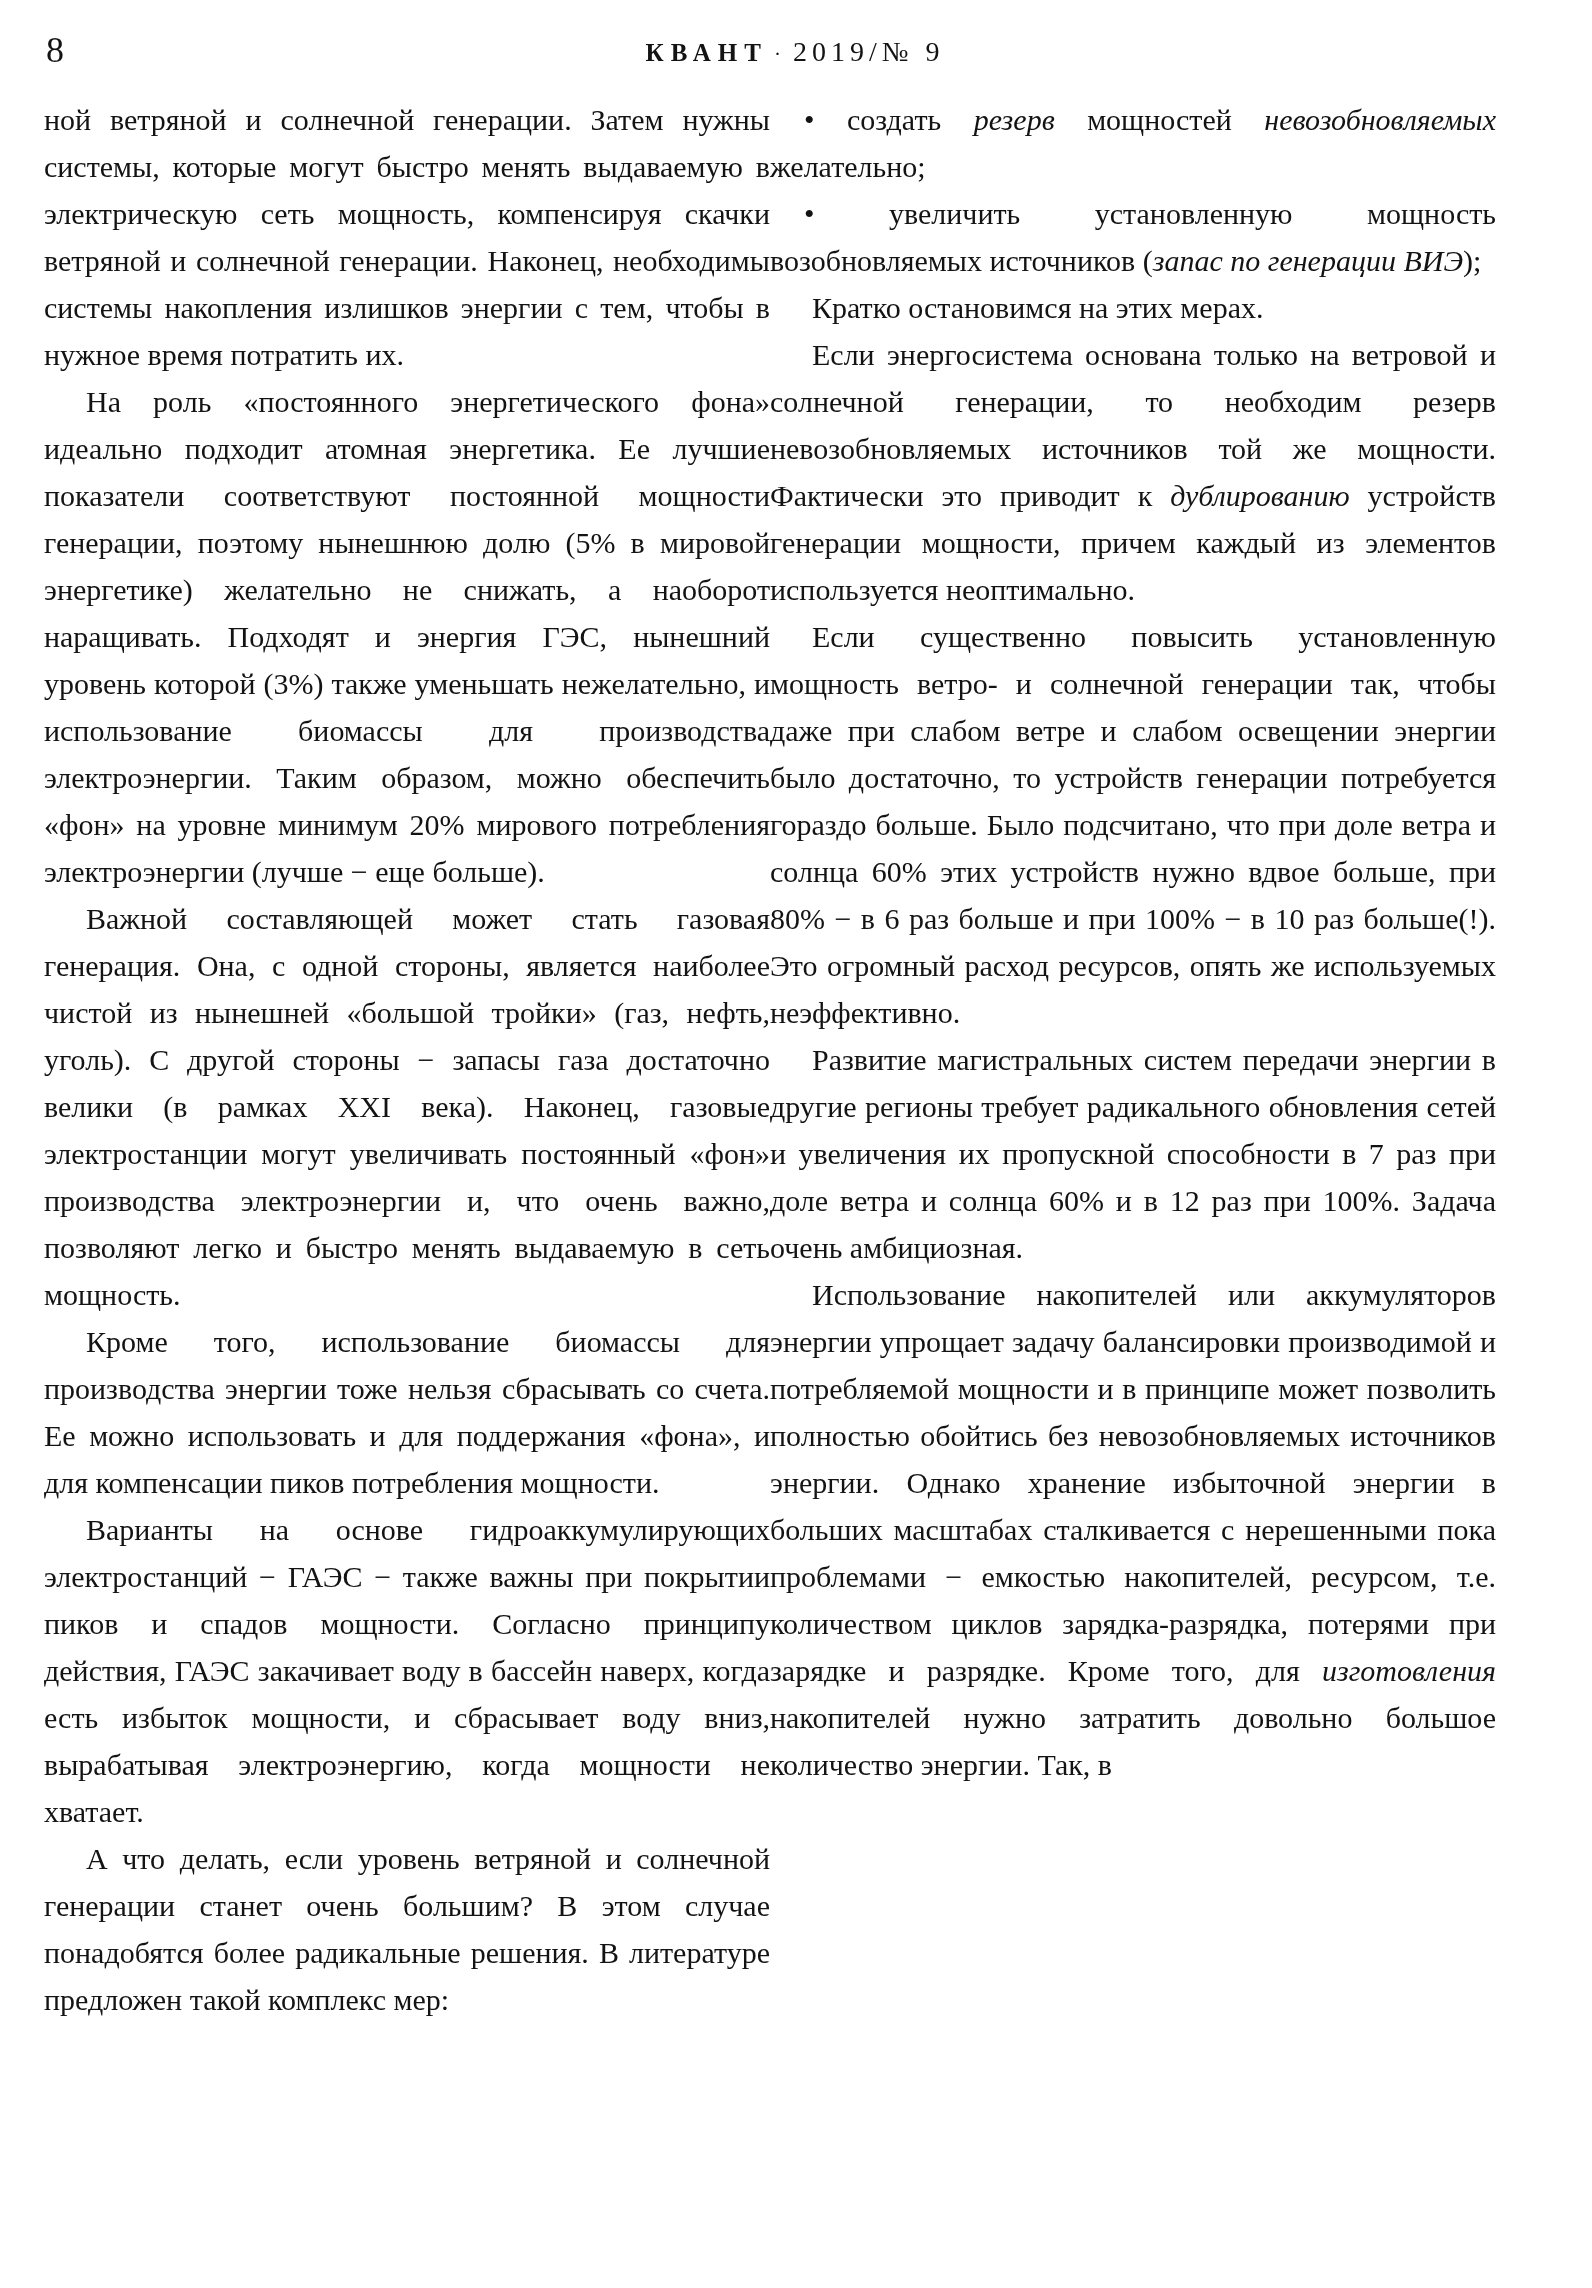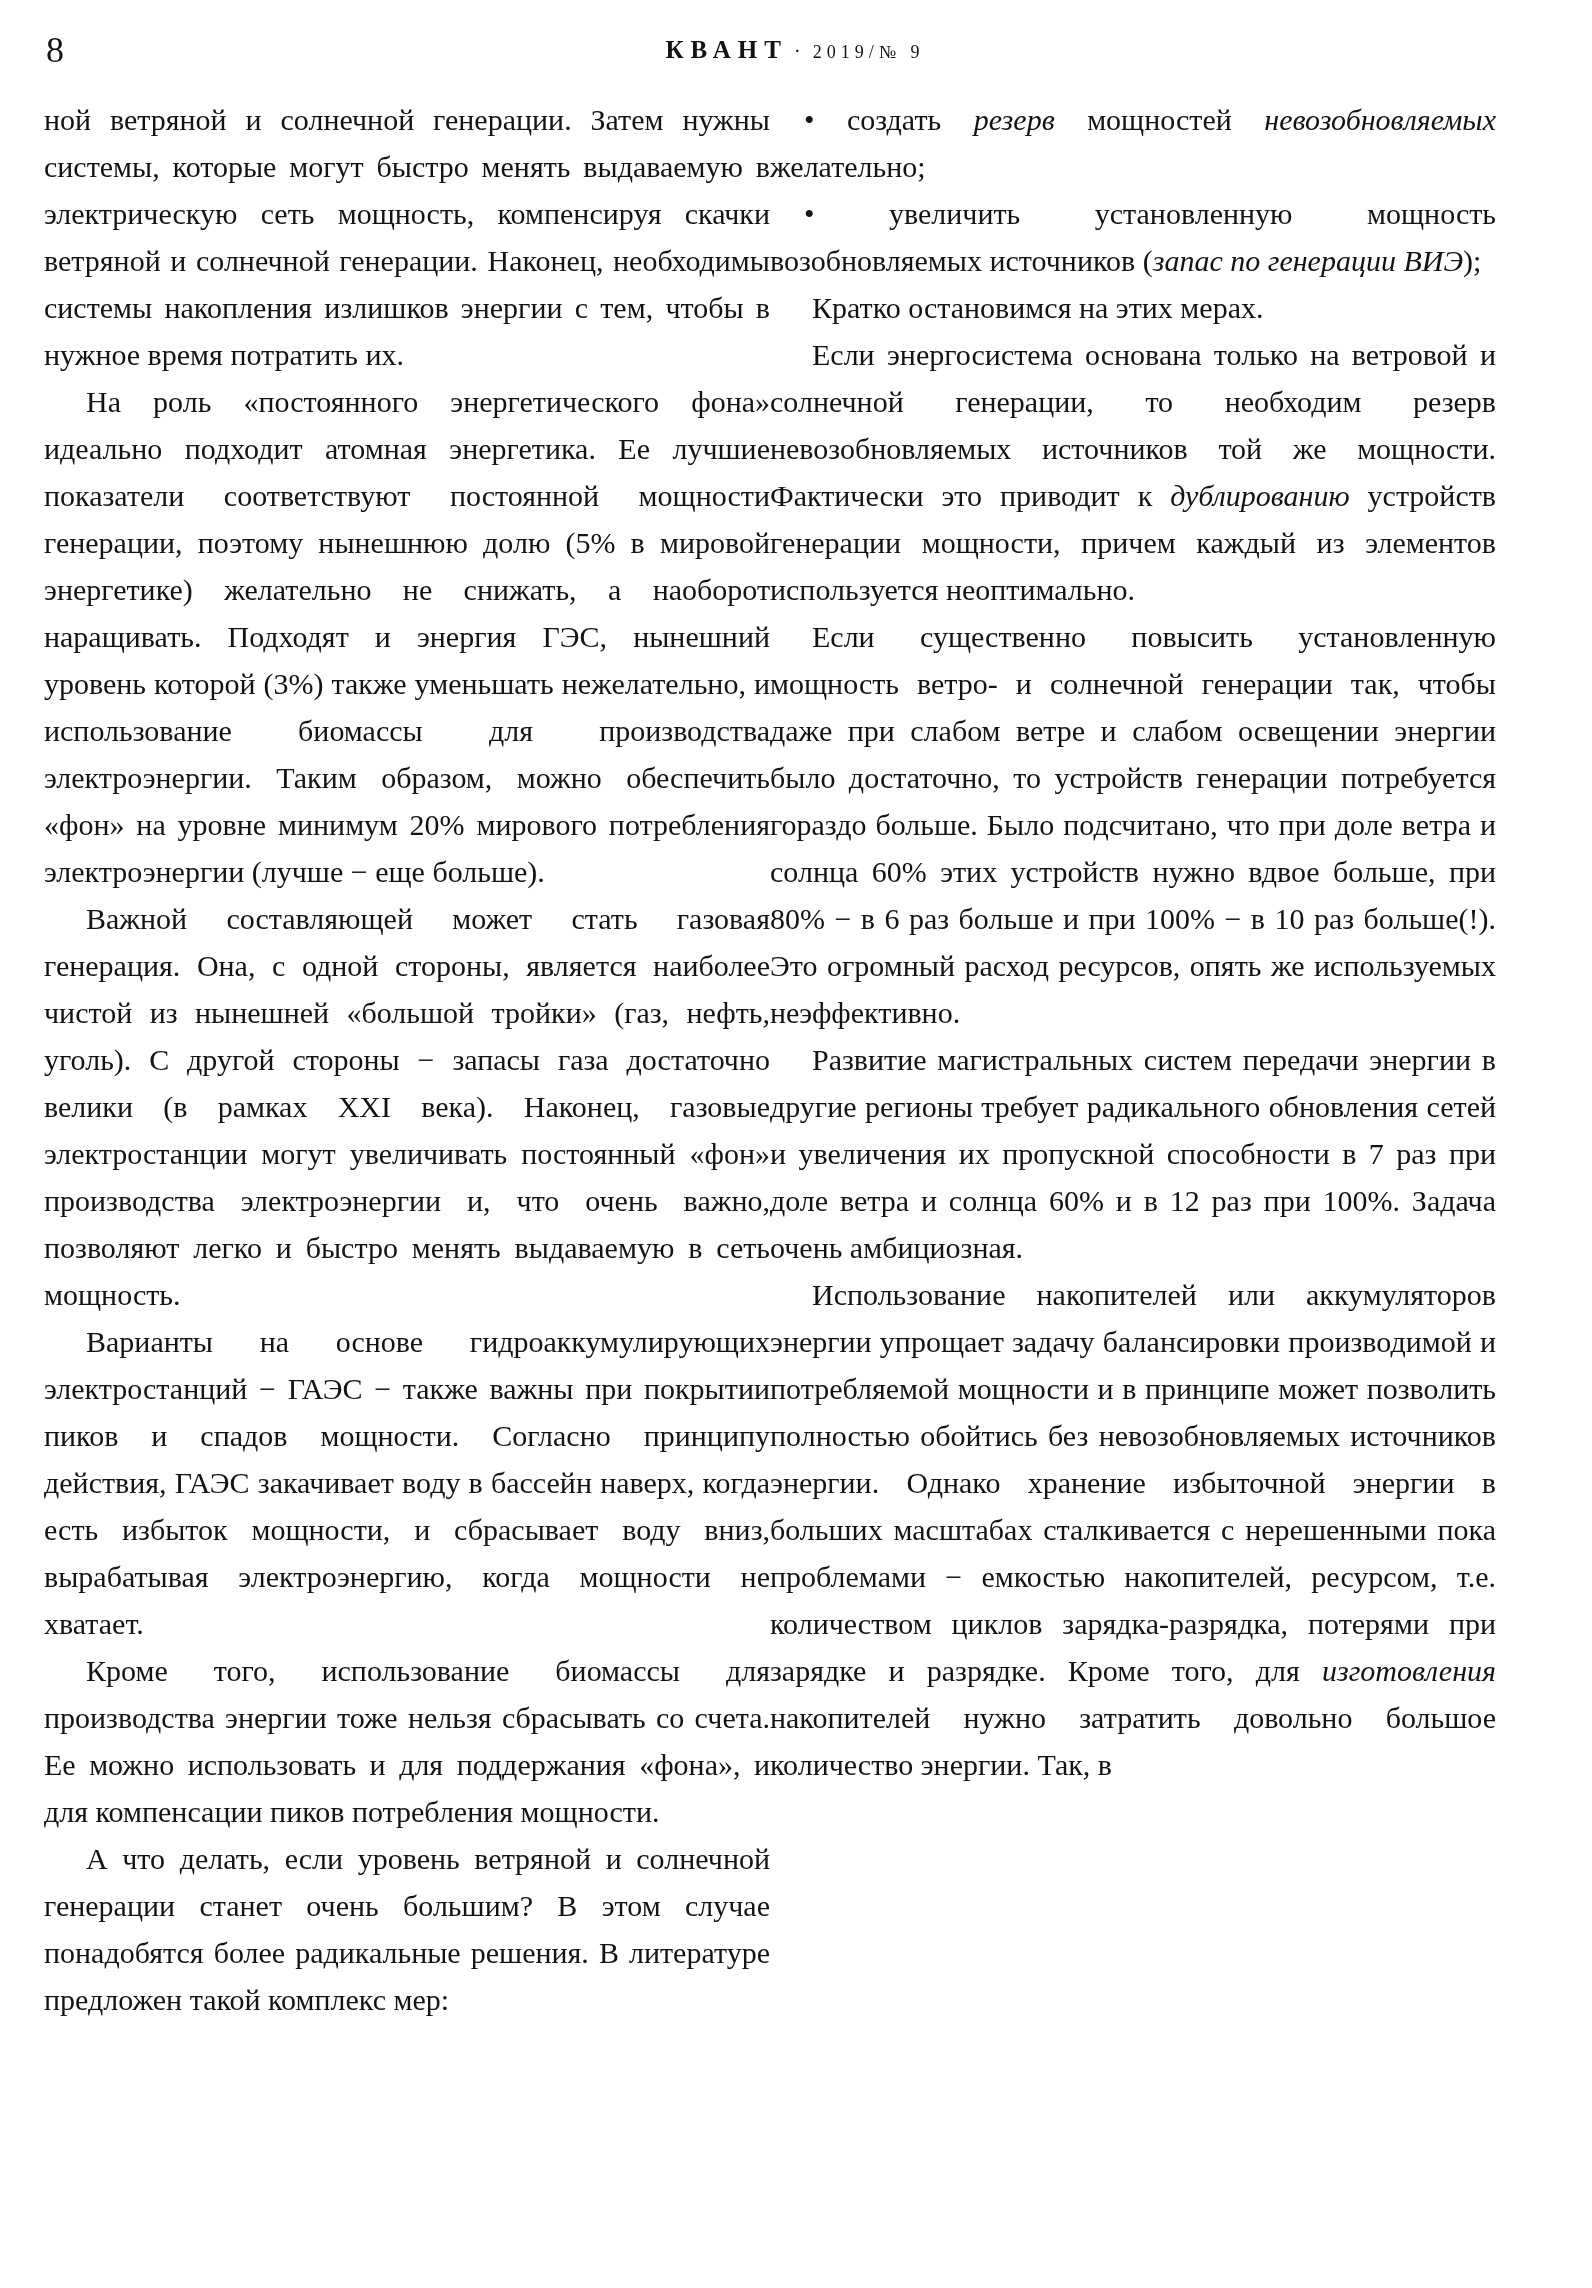--- a/index.html
+++ b/index.html
@@ -53,21 +53,21 @@
     font-weight: 700;
     font-size: 25px;
   }
   .runhead-sep {
     letter-spacing: 6px;
     padding: 0 6px;
     font-size: 21px;
   }
   .issue {
     letter-spacing: 5px;
-    font-size: 18px;
+    font-size: 28px;
   }
 
   
   .columns {
     display: flex;
     margin-top: 10px;
   }
   .col {
     width: 726px;
     flex: 0 0 726px;
@@ -121,22 +121,22 @@
       <span class="journal-name">КВАНТ</span><span class="runhead-sep">·</span><span class="issue">2019/№ 9</span>
     </div>
   </div>
 
   <div class="columns">
 
     <div class="col" id="col-left">
         <p class="para cont" id="p-continued-wind-solar">ной ветряной и солнечной генерации. Затем нужны системы, которые могут быстро менять выдаваемую в электрическую сеть мощность, компенсируя скачки ветряной и солнечной генерации. Наконец, необходимы системы накопления излишков энергии с тем, чтобы в нужное время потратить их.</p>
         <p class="para" id="p-nuclear-background">На роль «постоянного энергетического фона» идеально подходит атомная энергетика. Ее лучшие показатели соответствуют постоянной мощности генерации, поэтому нынешнюю долю (5% в мировой энергетике) желательно не снижать, а наоборот наращивать. Подходят и энергия ГЭС, нынешний уровень которой (3%) также уменьшать нежелательно, и использование биомассы для производства электроэнергии. Таким образом, можно обеспечить «фон» на уровне минимум 20% мирового потребления электроэнергии (лучше − еще больше).</p>
         <p class="para" id="p-gas-generation">Важной составляющей может стать газовая генерация. Она, с одной стороны, является наиболее чистой из нынешней «большой тройки» (газ, нефть, уголь). С другой стороны − запасы газа достаточно велики (в рамках XXI века). Наконец, газовые электростанции могут увеличивать постоянный «фон» производства электроэнергии и, что очень важно, позволяют легко и быстро менять выдаваемую в сеть мощность.</p>
+        <p class="para" id="p-biomass">Кроме того, использование биомассы для производства энергии тоже нельзя сбрасывать со счета. Ее можно использовать и для поддержания «фона», и для компенсации пиков потребления мощности.</p>
         <p class="para" id="p-pumped-hydro">Варианты на основе гидроаккумулирующих электростанций − ГАЭС − также важны при покрытии пиков и спадов мощности. Согласно принципу действия, ГАЭС закачивает воду в бассейн наверх, когда есть избыток мощности, и сбрасывает воду вниз, вырабатывая электроэнергию, когда мощности не хватает.</p>
-        <p class="para" id="p-biomass">Кроме того, использование биомассы для производства энергии тоже нельзя сбрасывать со счета. Ее можно использовать и для поддержания «фона», и для компенсации пиков потребления мощности.</p>
         <p class="para lastline-left" id="p-radical-measures">А что делать, если уровень ветряной и солнечной генерации станет очень большим? В этом случае понадобятся более радикальные решения. В литературе предложен такой комплекс мер:</p>
       </div>
 
     <div class="col" id="col-right">
         <p class="bullet" id="bullet-reserve"><span class="bul">• </span><span>создать </span><i>резерв</i><span> мощностей </span><i>невозобновляемых</i><span> желательно;</span></p>
         <p class="bullet" id="bullet-increase-capacity"><span class="bul">• </span><span>увеличить установленную мощность возобновляемых источников (</span><i>запас по генерации ВИЭ</i><span>);</span></p>
         <p class="para lastline-left" id="p-briefly"><span>Кратко остановимся на этих мерах.</span></p>
         <p class="para lastline-left" id="p-duplication"><span>Если энергосистема основана только на ветровой и солнечной генерации, то необходим резерв невозобновляемых источников той же мощности. Фактически это приводит к </span><i>дублированию</i><span> устройств генерации мощности, причем каждый из элементов используется неоптимально.</span></p>
         <p class="para lastline-left" id="p-overcapacity"><span>Если существенно повысить установленную мощность ветро- и солнечной генерации так, чтобы даже при слабом ветре и слабом освещении энергии было достаточно, то устройств генерации потребуется гораздо больше. Было подсчитано, что при доле ветра и солнца 60% этих устройств нужно вдвое больше, при 80% − в 6 раз больше и при 100% − в 10 раз больше(!). Это огромный расход ресурсов, опять же используемых неэффективно.</span></p>
         <p class="para lastline-left" id="p-transmission-grids"><span>Развитие магистральных систем передачи энергии в другие регионы требует радикального обновления сетей и увеличения их пропускной способности в 7 раз при доле ветра и солнца 60% и в 12 раз при 100%. Задача очень амбициозная.</span></p>

